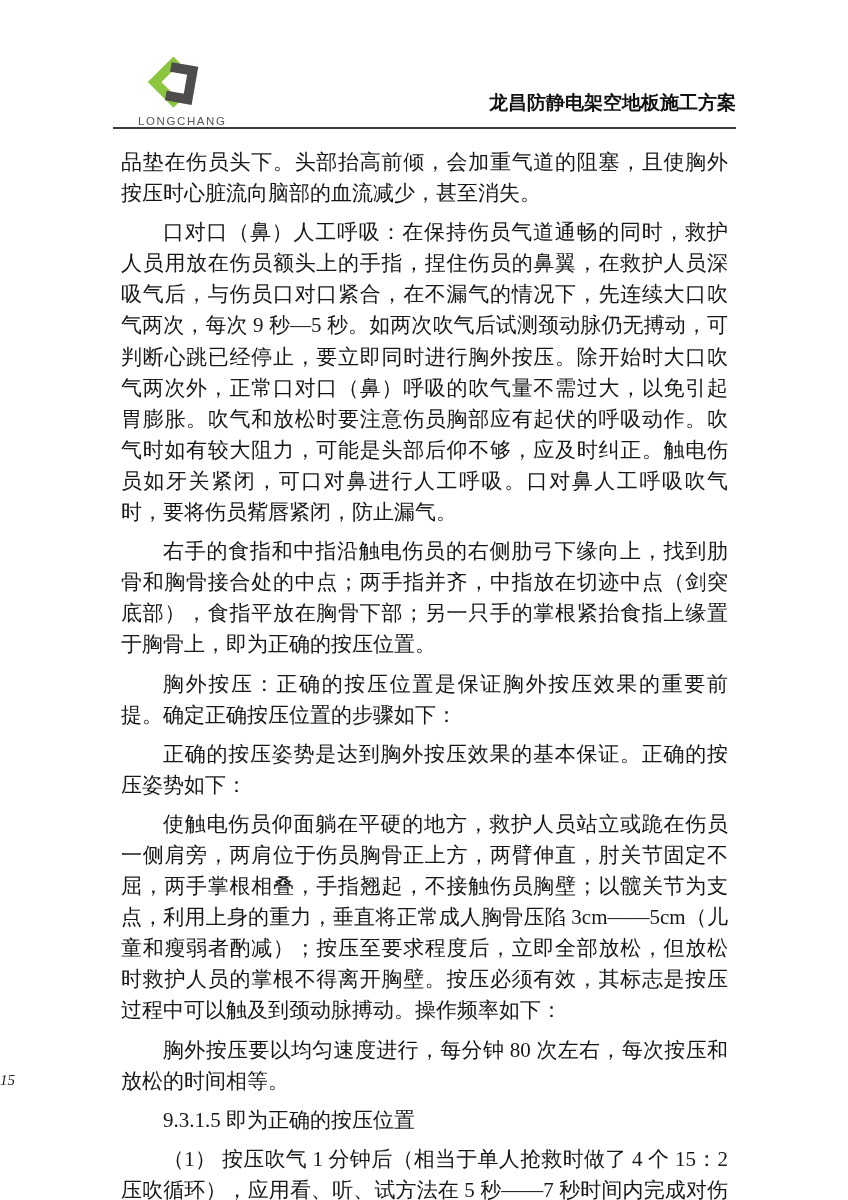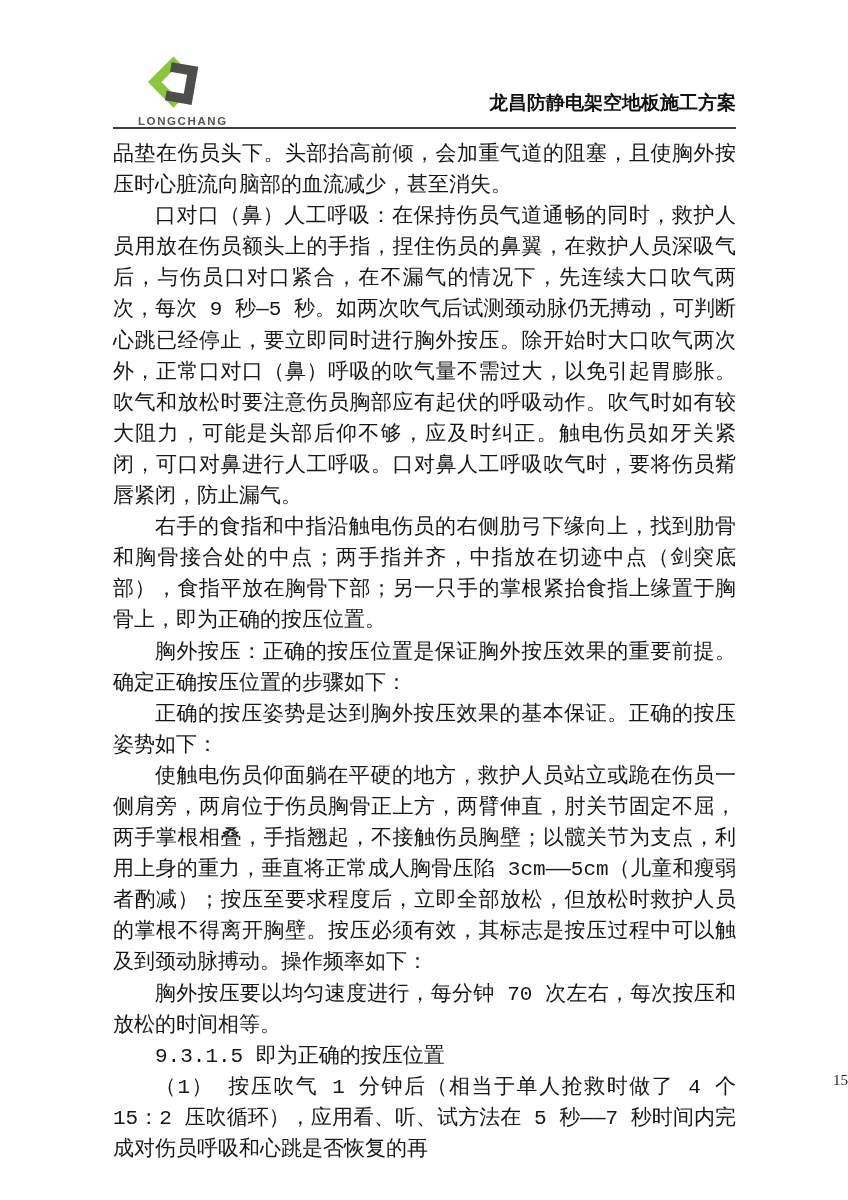--- a/index.html
+++ b/index.html
@@ -21,21 +21,21 @@
     left: 138px;
     top: 56px;
     width: 110px;
     text-align: left;
   }
   .logo-mark { display: block; margin-left: 6px; }
   .logo-brand {
     display: block;
     margin-top: 3px;
     font-family: "Liberation Sans", "DejaVu Sans", sans-serif;
-    font-weight: 700;
+    font-weight: 400;
     font-size: 11.5px;
     letter-spacing: 1.6px;
     color: #55564f;
   }
   .doc-title {
     position: absolute;
     right: 112px;
     top: 90px;
     font-size: 19px;
     font-weight: 700;
@@ -55,32 +55,33 @@
     position: absolute;
     left: 113px;
     top: 139px;
     width: 623px;
     font-size: 21px;
     line-height: 31.1px;
     text-align: justify;
     text-justify: inter-ideograph;
     color: #171717;
   }
-  .para { margin: 0; font-family: Liberation Mono, monospace; }
+  .para { margin: 8px; }
   .para.indent { text-indent: 2em; }
 
   
   .page-number {
     position: absolute;
     left: 0;
     right: 0;
     top: 1072px;
-    text-align: right;
+    text-align: left;
     font-size: 15px;
     color: #222222;
+    font-style: italic;
   }
 </style>
 </head>
 <body>
 
 <div class="page">
 
   <div class="logo-block">
     <svg class="logo-mark" width="58" height="56" viewBox="0 0 60 58" aria-hidden="true">
 
@@ -95,20 +96,20 @@
 
   <div class="header-rule"></div>
 
   <div class="content">
     <p class="para">品垫在伤员头下。头部抬高前倾，会加重气道的阻塞，且使胸外按压时心脏流向脑部的血流减少，甚至消失。</p>
     <p class="para indent">口对口（鼻）人工呼吸：在保持伤员气道通畅的同时，救护人员用放在伤员额头上的手指，捏住伤员的鼻翼，在救护人员深吸气后，与伤员口对口紧合，在不漏气的情况下，先连续大口吹气两次，每次 9 秒—5 秒。如两次吹气后试测颈动脉仍无搏动，可判断心跳已经停止，要立即同时进行胸外按压。除开始时大口吹气两次外，正常口对口（鼻）呼吸的吹气量不需过大，以免引起胃膨胀。吹气和放松时要注意伤员胸部应有起伏的呼吸动作。吹气时如有较大阻力，可能是头部后仰不够，应及时纠正。触电伤员如牙关紧闭，可口对鼻进行人工呼吸。口对鼻人工呼吸吹气时，要将伤员觜唇紧闭，防止漏气。</p>
     <p class="para indent">右手的食指和中指沿触电伤员的右侧肋弓下缘向上，找到肋骨和胸骨接合处的中点；两手指并齐，中指放在切迹中点（剑突底部），食指平放在胸骨下部；另一只手的掌根紧抬食指上缘置于胸骨上，即为正确的按压位置。</p>
     <p class="para indent">胸外按压：正确的按压位置是保证胸外按压效果的重要前提。确定正确按压位置的步骤如下：</p>
     <p class="para indent">正确的按压姿势是达到胸外按压效果的基本保证。正确的按压姿势如下：</p>
     <p class="para indent">使触电伤员仰面躺在平硬的地方，救护人员站立或跪在伤员一侧肩旁，两肩位于伤员胸骨正上方，两臂伸直，肘关节固定不屈，两手掌根相叠，手指翘起，不接触伤员胸壁；以髋关节为支点，利用上身的重力，垂直将正常成人胸骨压陷 3cm——5cm（儿童和瘦弱者酌减）；按压至要求程度后，立即全部放松，但放松时救护人员的掌根不得离开胸壁。按压必须有效，其标志是按压过程中可以触及到颈动脉搏动。操作频率如下：</p>
-    <p class="para indent">胸外按压要以均匀速度进行，每分钟 70 次左右，每次按压和放松的时间相等。</p>
+    <p class="para indent">胸外按压要以均匀速度进行，每分钟 80 次左右，每次按压和放松的时间相等。</p>
     <p class="para indent">9.3.1.5 即为正确的按压位置</p>
     <p class="para indent">（1） 按压吹气 1 分钟后（相当于单人抢救时做了 4 个 15：2 压吹循环），应用看、听、试方法在 5 秒——7 秒时间内完成对伤员呼吸和心跳是否恢复的再</p>
   </div>
 
   <div class="page-number">15</div>
 
 </div>
 
 </body></html>

